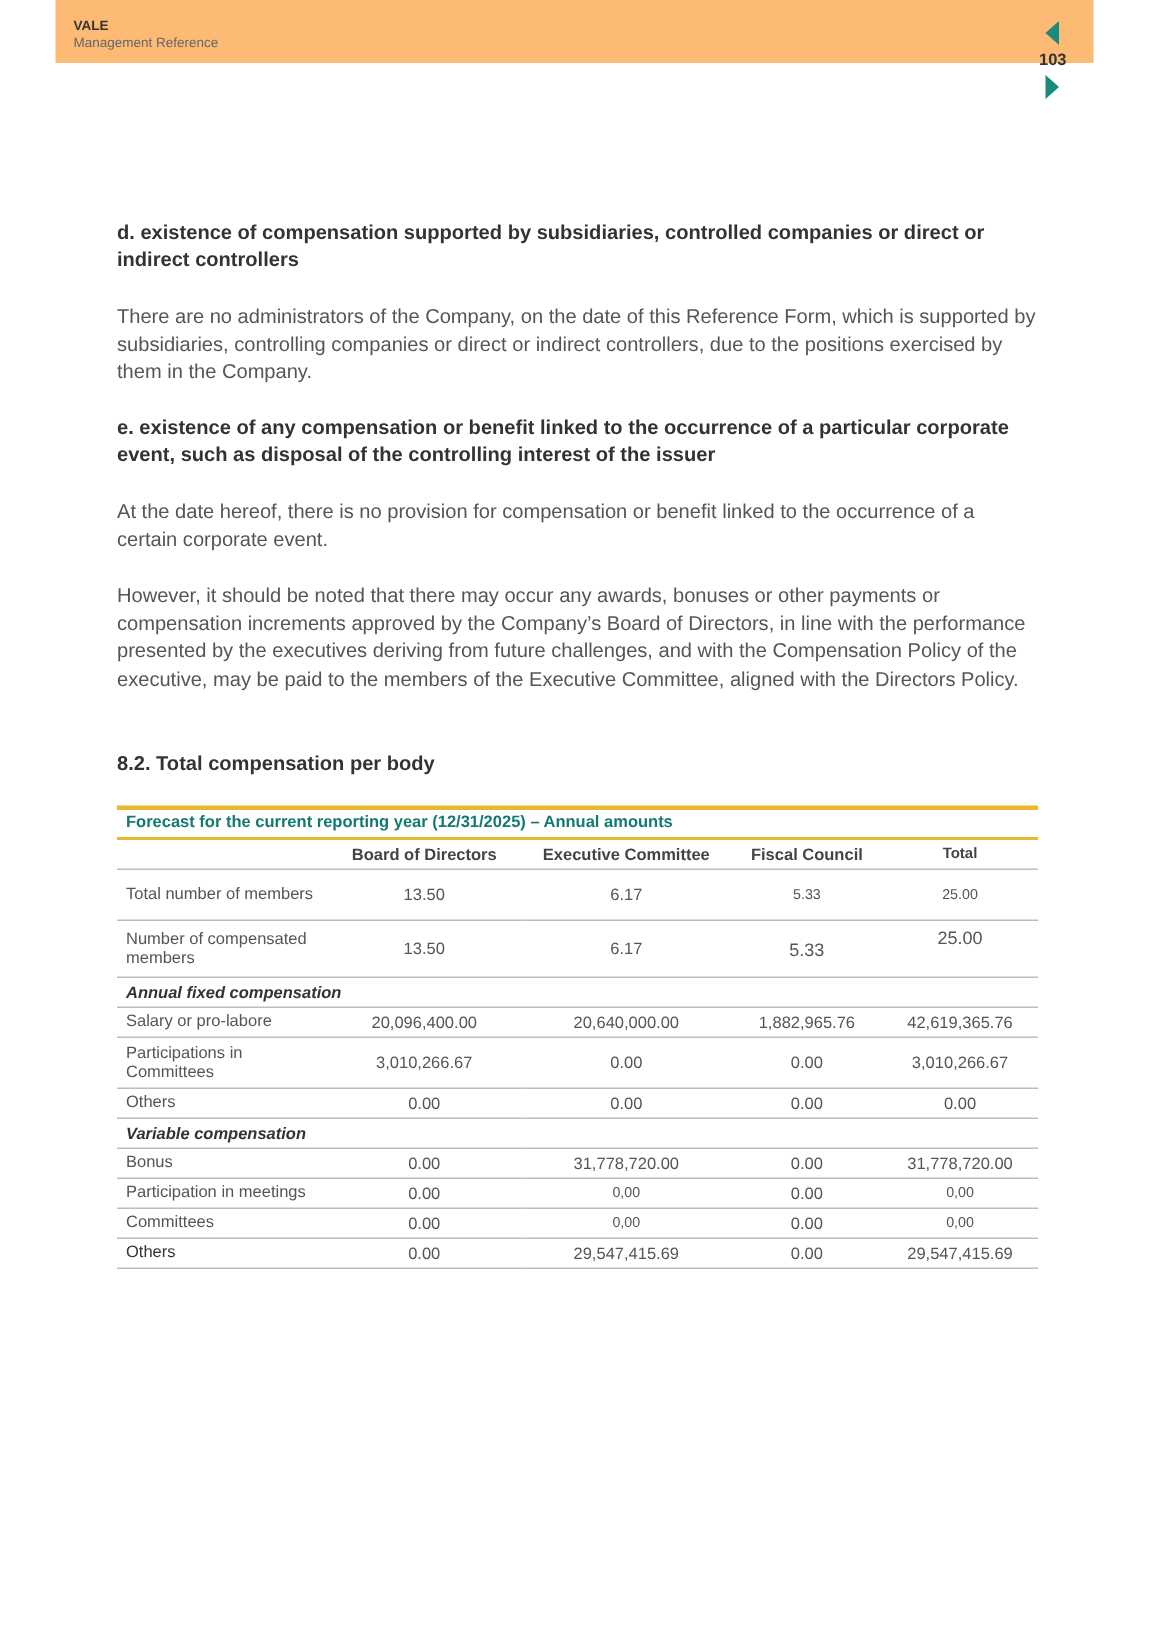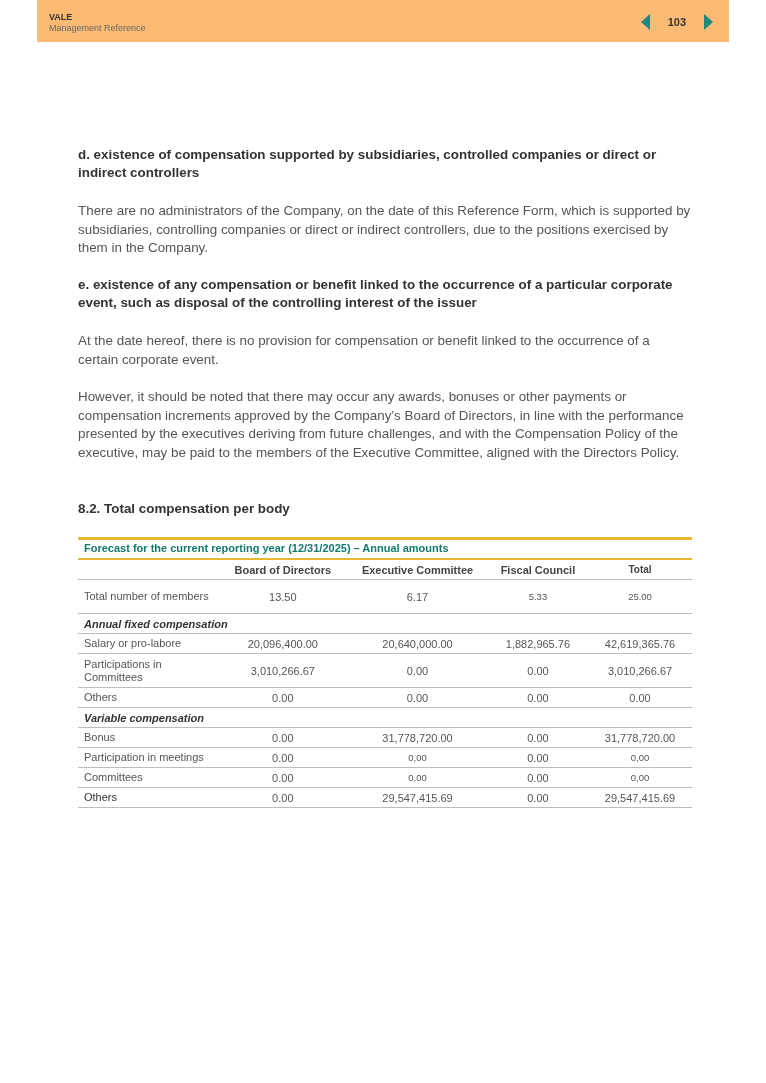--- a/index.html
+++ b/index.html
@@ -1,20 +1,20 @@
 <!DOCTYPE html>
 <html><head>
 <meta charset="utf-8">
 <style>
   html, body { margin:0; padding:0; background:#ffffff; }
   body { width:766px; height:1083px; position:relative; overflow:hidden; font-family:"Liberation Sans", sans-serif; color:#555; }
   .header { position:absolute; left:37px; top:0; width:692px; height:42px; background:#fdba74; }
   .brand { position:absolute; left:12px; top:12px; font-size:9px; font-weight:bold; color:#333; line-height:10px; }
   .subtitle { position:absolute; left:12px; top:23px; font-size:9px; color:#666; line-height:11px; }
-  .pager { position:absolute; right:16px; top:14px; display:flex; align-items:center; gap:16px; }
+  .pager { position:absolute; right:16px; top:14px; display:flex; align-items:center; gap:4px;flex-direction:column; }
   .arrow { width:0; height:0; border-top:8px solid transparent; border-bottom:8px solid transparent; }
   .arrow.left { border-right:9px solid #1a8a7d; }
   .arrow.right { border-left:9px solid #1a8a7d; }
   .page-num { font-size:11px; font-weight:bold; color:#333; padding:0 2px; }
 
   .content { position:absolute; left:78px; width:614px; }
   h3 { margin:0; font-size:13.4px; font-weight:bold; color:#333; line-height:18px; }
   p { margin:0; font-size:13.4px; color:#555; line-height:18.7px; }
 
   .tbl-wrap { position:absolute; left:78px; top:537px; width:614px; }
@@ -76,20 +76,27 @@
       <th class="c3">Fiscal Council</th>
       <th class="c4 total">Total</th>
     </tr>
     <tr class="h2">
       <td class="label">Total number of members</td>
       <td class="num">13.50</td>
       <td class="num">6.17</td>
       <td class="num" style="font-size:9.5px">5.33</td>
       <td class="num" style="font-size:9.5px">25.00</td>
     </tr>
+    <tr class="h2">
+      <td class="label">Number of compensated members</td>
+      <td class="num">13.50</td>
+      <td class="num">6.17</td>
+      <td class="num" style="font-size:12px">5.33</td>
+      <td class="num" style="font-size:12px;vertical-align:top;padding-top:4px">25.00</td>
+    </tr>
     <tr class="section">
       <td colspan="5">Annual fixed compensation</td>
     </tr>
     <tr class="h1">
       <td class="label">Salary or pro-labore</td>
       <td class="num">20,096,400.00</td>
       <td class="num">20,640,000.00</td>
       <td class="num">1,882,965.76</td>
       <td class="num">42,619,365.76</td>
     </tr>

